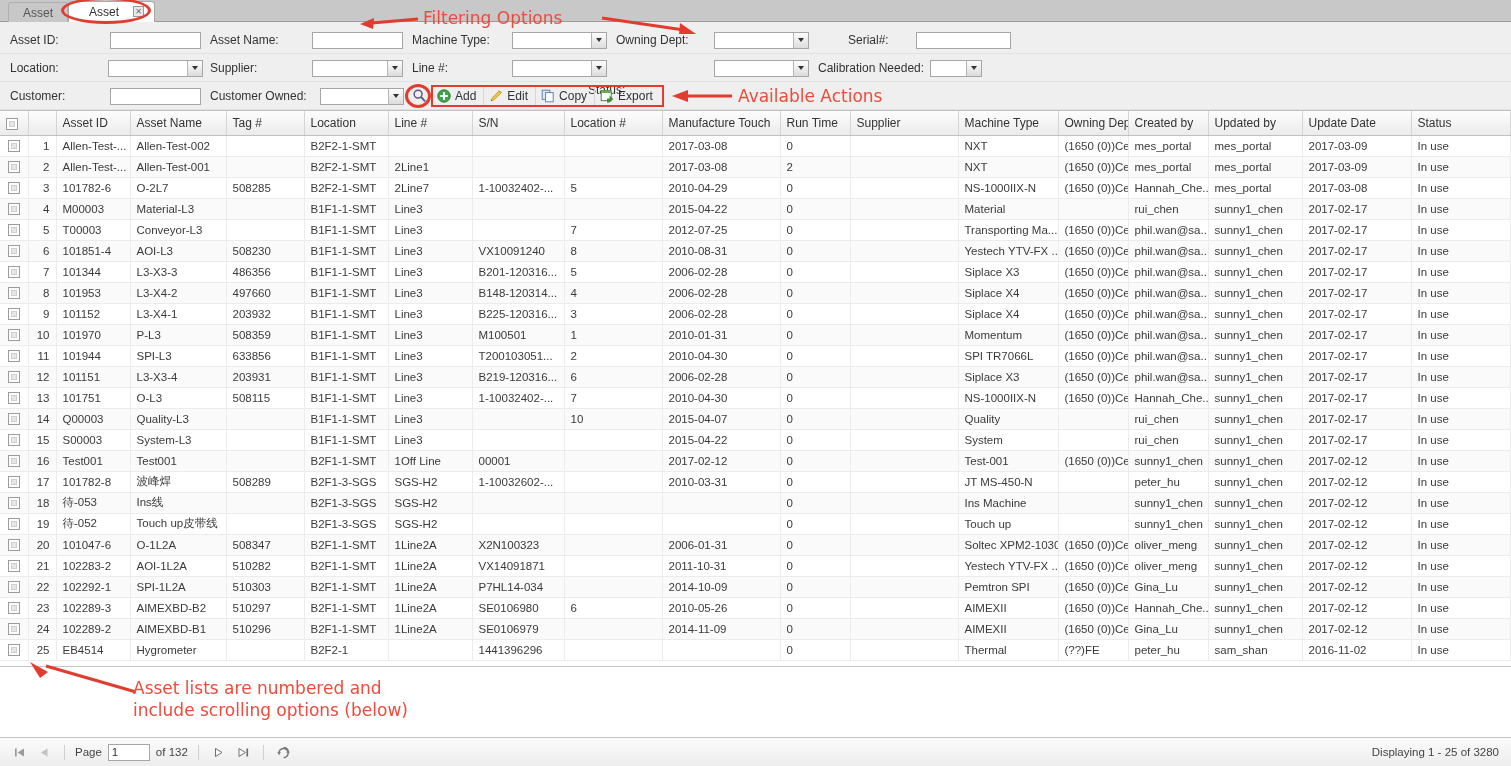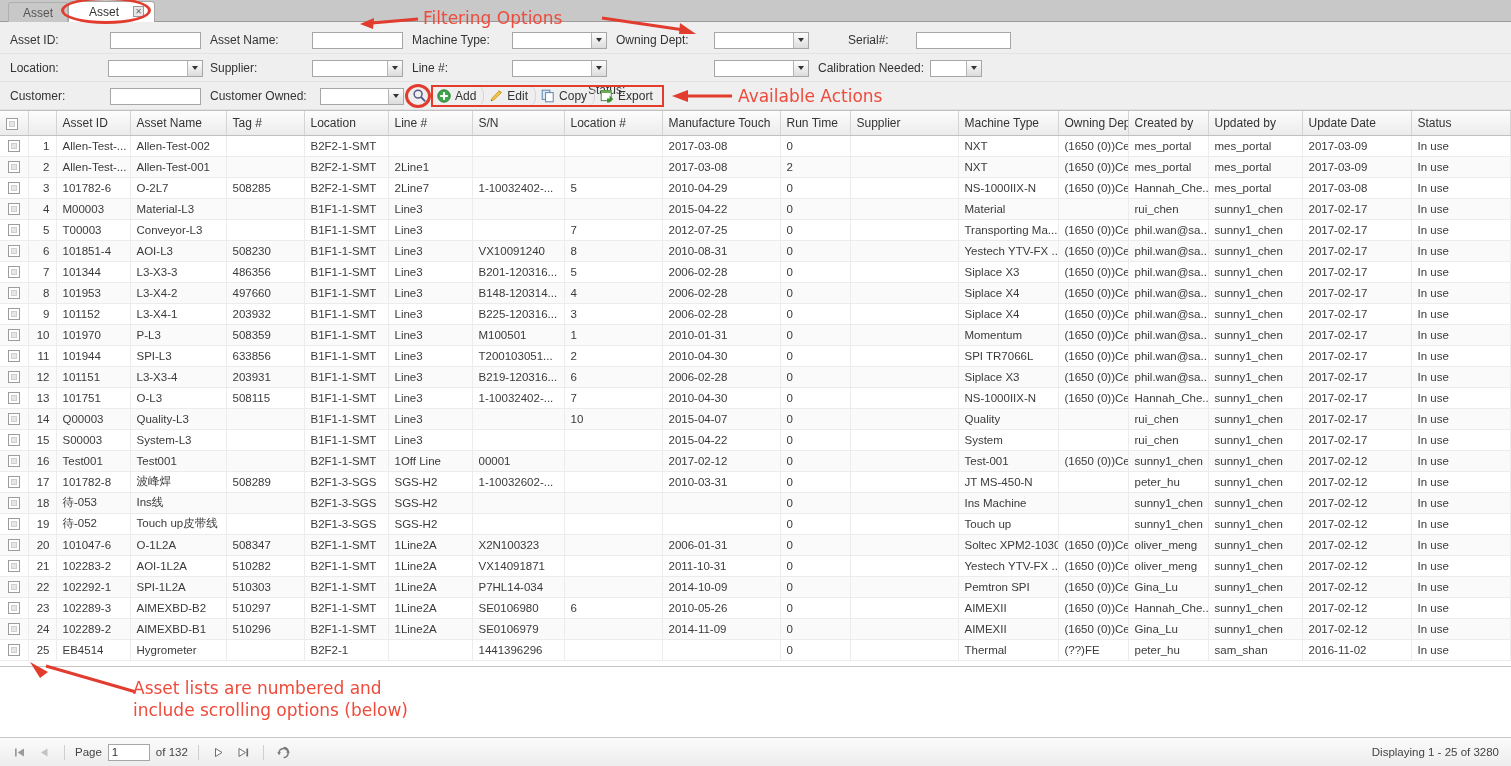--- a/index.html
+++ b/index.html
@@ -86,21 +86,20 @@
   .actions {
     position: absolute; display: flex; align-items: center; height: 22px;
   }
   .abtn {
     display: flex; align-items: center; gap: 4px;
     padding: 2px 7px 2px 5px; height: 20px;
     font-size: 12px; color: #333;
     border-right: 1px solid #d5d5d5;
     background: transparent;
     cursor: pointer;
-    border-radius: 8px;
   }
   .abtn:last-child { border-right: none; }
 
   .icn { width: 14px; height: 14px; display: inline-block; position: relative; }
 
   
   .magbtn {
     position: absolute; width: 22px; height: 20px;
     display: flex; align-items: center; justify-content: center;
     cursor: pointer;

